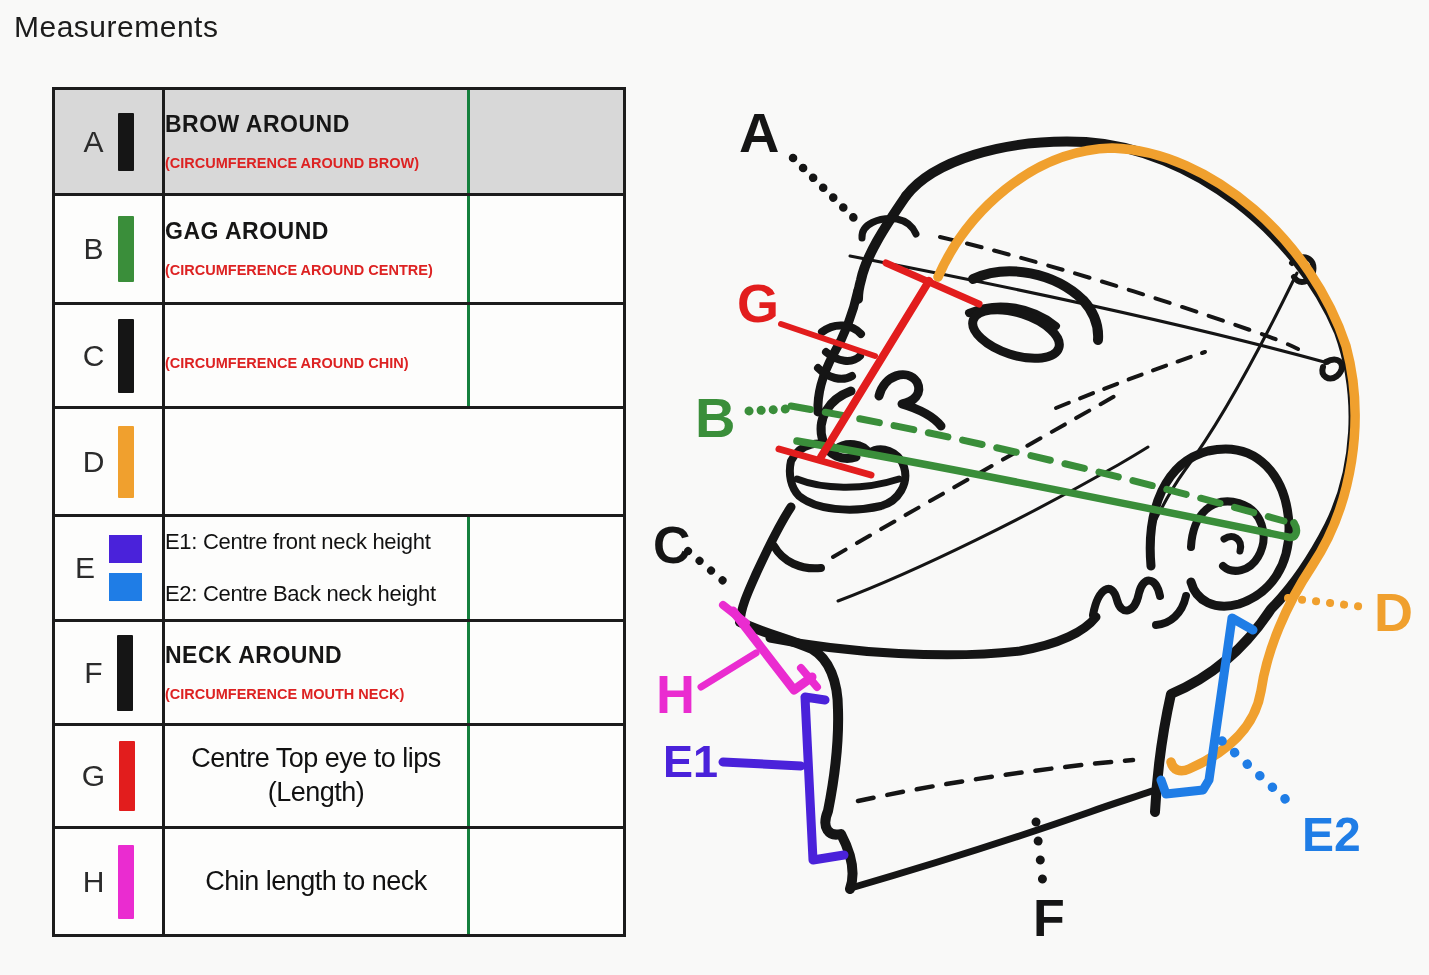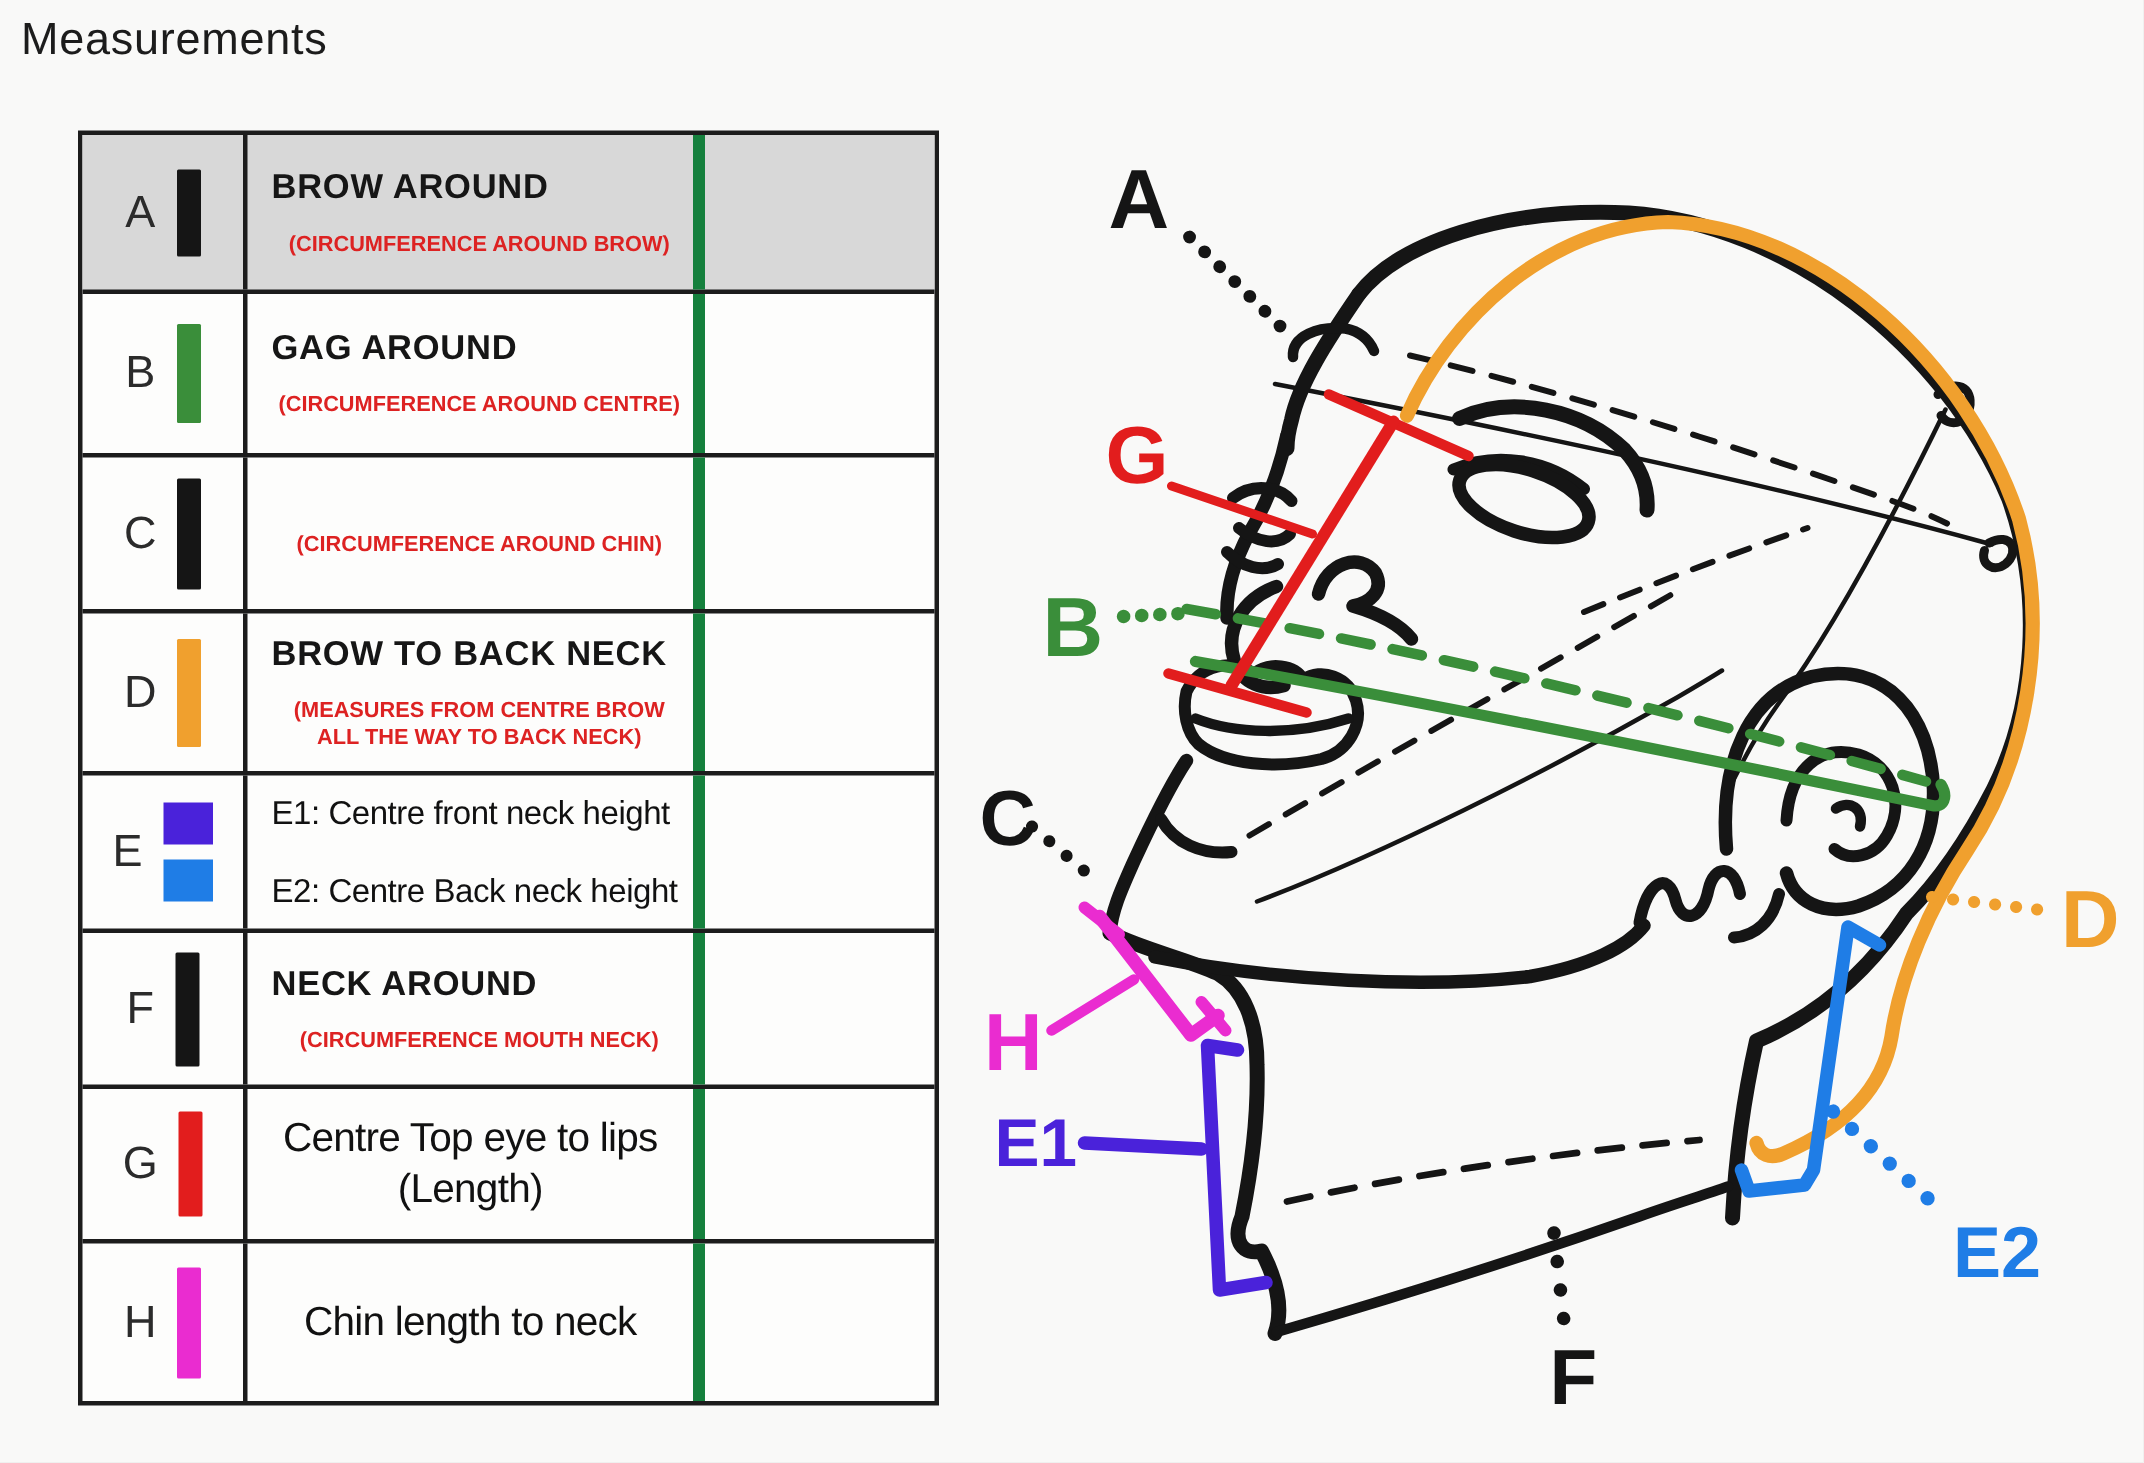--- a/index.html
+++ b/index.html
@@ -7,36 +7,36 @@
          font-family:"Liberation Sans",sans-serif;color:#1a1a1a;}
   .page-title{position:absolute;left:14px;top:10px;font-size:30px;font-weight:500;letter-spacing:.5px;color:#1c1c1c;}
 
   
   .mtable{position:absolute;left:52px;top:87px;width:568px;border:3px solid #1c1c1c;background:#fdfdfc;}
   .trow{display:grid;grid-template-columns:110px 305px 1fr;border-bottom:3px solid #1c1c1c;}
   .trow:last-child{border-bottom:none;}
   .row-a{background:var(--c-row_highlight,#d8d8d8);}
   .cell{position:relative;}
   .c1{display:flex;align-items:center;justify-content:center;gap:14px;border-right:3px solid #1c1c1c;}
-  .c2{border-right:8px solid #15803d;display:flex;flex-direction:column;justify-content:center;padding:6px 4px 6px 16px;}
+  .c2{border-right:3px solid #15803d;display:flex;flex-direction:column;justify-content:center;padding:6px 4px 6px 0;}
   .letter{font-size:30px;color:#2b2b2b;}
   .bar{width:16px;border-radius:1px;}
   .bar-a{height:58px;background:var(--c-black,#151515);}
   .bar-b{height:66px;background:var(--c-green,#3a8e3a);}
   .bar-c{height:74px;background:var(--c-black,#151515);}
   .bar-d{height:72px;background:var(--c-orange,#f0a02e);}
   .bar-f{height:76px;background:var(--c-black,#151515);}
   .bar-g{height:70px;background:var(--c-red,#e21d1d);}
   .bar-h{height:74px;background:var(--c-magenta,#ea2cd0);}
   .sqcol{display:flex;flex-direction:column;gap:10px;}
   .sq{width:33px;height:28px;}
   .sq-e1{background:var(--c-purple,#4a22da);}
   .sq-e2{background:var(--c-blue,#1f7de6);}
   .rtitle{font-size:23px;font-weight:bold;letter-spacing:.5px;color:#161616;}
-  .rnote{font-size:14.5px;font-weight:bold;color:var(--c-note_red,#dd2222);margin-top:16px;line-height:1.25;text-align:center;}
+  .rnote{font-size:14.5px;font-weight:bold;color:var(--c-note_red,#dd2222);margin-top:16px;line-height:1.25;}
   .eline{font-size:22px;color:#111;letter-spacing:-0.3px;}
   .eline + .eline{margin-top:26px;}
   .ctr{align-items:center;text-align:center;padding-left:4px;}
   .big{font-size:27px;font-weight:normal;letter-spacing:-0.5px;color:#111;line-height:1.25;}
 
   
   .diagram{position:absolute;left:640px;top:60px;width:789px;height:915px;overflow:visible;}
   .diagram path, .diagram ellipse{fill:none;stroke-linecap:round;stroke-linejoin:round;}
   .st-black{stroke:var(--c-black,#151515);}
   .st-green{stroke:var(--c-green,#3a8e3a);}
@@ -95,24 +95,20 @@
         <div class="rnote">(CIRCUMFERENCE AROUND CHIN)</div>
       </div>
       <div class="cell c3"></div>
     </div>
 
     <div class="trow" style="height:105px">
       <div class="cell c1">
         <span class="letter">D</span>
         <span class="bar bar-d"></span>
       </div>
-      <div class="cell c2">
-        <div class="rtitle">BROW TO BACK NECK</div>
-        <div class="rnote">(MEASURES FROM CENTRE BROW ALL THE WAY TO BACK NECK)</div>
-      </div>
       <div class="cell c3"></div>
     </div>
 
     <div class="trow" style="height:102px">
       <div class="cell c1">
         <span class="letter">E</span>
         <span class="sqcol">
           <span class="sq sq-e1"></span>
           <span class="sq sq-e2"></span>
         </span>

